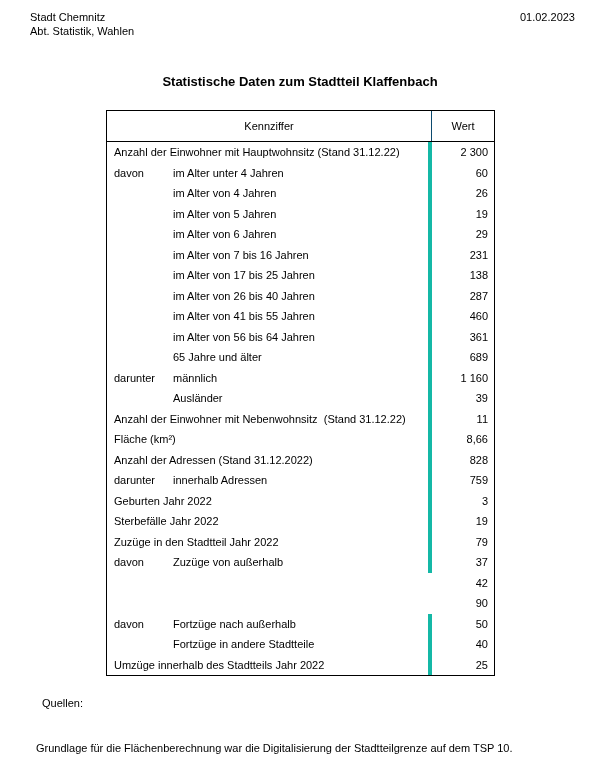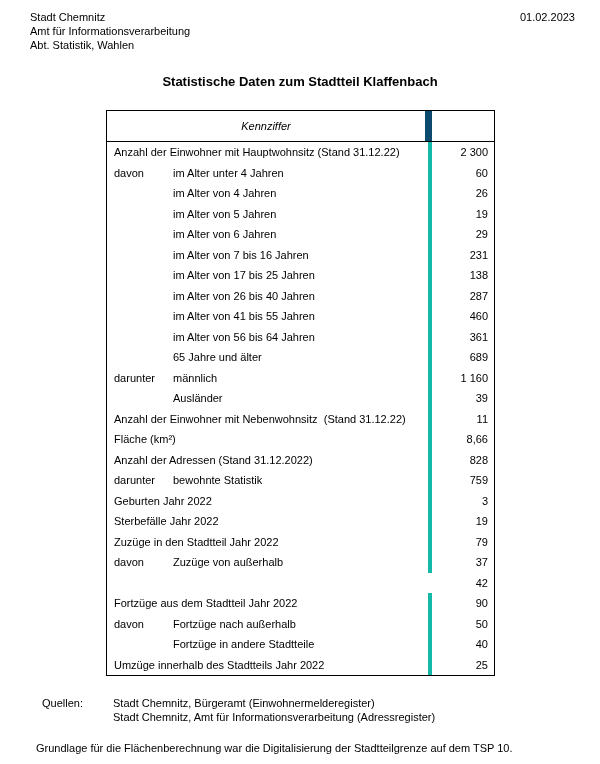--- a/index.html
+++ b/index.html
@@ -45,25 +45,24 @@
     background: #fff;
   }
   .table-header {
     display: flex;
     height: 30px;
     border-bottom: 1px solid #000;
   }
   .th-kenn {
     width: 325px;
     box-sizing: border-box;
-    border-right: 7px solid #0c4a6e;
+    border-right: 1px solid #0c4a6e;
     display: flex;
     align-items: center;
     justify-content: center;
-    font-style: italic;
   }
   .th-wert {
     flex: 1;
     display: flex;
     align-items: center;
     justify-content: center;
   }
   .table-row {
     display: flex;
     height: 20.5px;
@@ -111,31 +110,31 @@
     line-height: 14px;
   }
 </style>
 </head>
 <body>
 
 <div class="page">
 
   <div class="letterhead">
     <div>Stadt Chemnitz</div>
-    <div>Amt für Informationsverarbeitung</div>
     <div>Abt. Statistik, Wahlen</div>
   </div>
 
   <div class="doc-date">01.02.2023</div>
 
   <h1 class="doc-title">Statistische Daten zum Stadtteil Klaffenbach</h1>
 
   <div class="stat-table">
     <div class="table-header">
       <div class="th-kenn">Kennziffer</div>
+      <div class="th-wert">Wert</div>
     </div>
     <div>
     <div class="table-row">
       <div class="cell-kenn">
         <span class="row-prefix"></span>
         <span class="row-label">Anzahl der Einwohner mit Hauptwohnsitz (Stand 31.12.22)</span>
       </div>
       <div class="cell-wert">2 300</div>
     </div>
 
@@ -255,21 +254,21 @@
       <div class="cell-kenn">
         <span class="row-prefix"></span>
         <span class="row-label">Anzahl der Adressen (Stand 31.12.2022)</span>
       </div>
       <div class="cell-wert">828</div>
     </div>
 
     <div class="table-row">
       <div class="cell-kenn">
         <span class="row-prefix">darunter</span>
-        <span class="row-label indent">bewohnte Statistik</span>
+        <span class="row-label indent">innerhalb Adressen</span>
       </div>
       <div class="cell-wert">759</div>
     </div>
 
     <div class="table-row">
       <div class="cell-kenn">
         <span class="row-prefix"></span>
         <span class="row-label">Geburten Jahr 2022</span>
       </div>
       <div class="cell-wert">3</div>
@@ -297,24 +296,20 @@
         <span class="row-label indent">Zuzüge von außerhalb</span>
       </div>
       <div class="cell-wert">37</div>
     </div>
 
     <div class="table-row">
       <div class="cell-wert">42</div>
     </div>
 
     <div class="table-row">
-      <div class="cell-kenn">
-        <span class="row-prefix"></span>
-        <span class="row-label">Fortzüge aus dem Stadtteil Jahr 2022</span>
-      </div>
       <div class="cell-wert">90</div>
     </div>
 
     <div class="table-row">
       <div class="cell-kenn">
         <span class="row-prefix">davon</span>
         <span class="row-label indent">Fortzüge nach außerhalb</span>
       </div>
       <div class="cell-wert">50</div>
     </div>
@@ -331,20 +326,16 @@
       <div class="cell-kenn">
         <span class="row-prefix"></span>
         <span class="row-label">Umzüge innerhalb des Stadtteils Jahr 2022</span>
       </div>
       <div class="cell-wert">25</div>
     </div>
   </div>
   </div>
 
   <div class="sources-label">Quellen:</div>
-  <div class="sources-lines">
-    <div>Stadt Chemnitz, Bürgeramt (Einwohnermelderegister)</div>
-    <div>Stadt Chemnitz, Amt für Informationsverarbeitung (Adressregister)</div>
-  </div>
 
   <div class="footnote">Grundlage für die Flächenberechnung war die Digitalisierung der Stadtteilgrenze auf dem TSP 10.</div>
 
 </div>
 
 </body></html>

